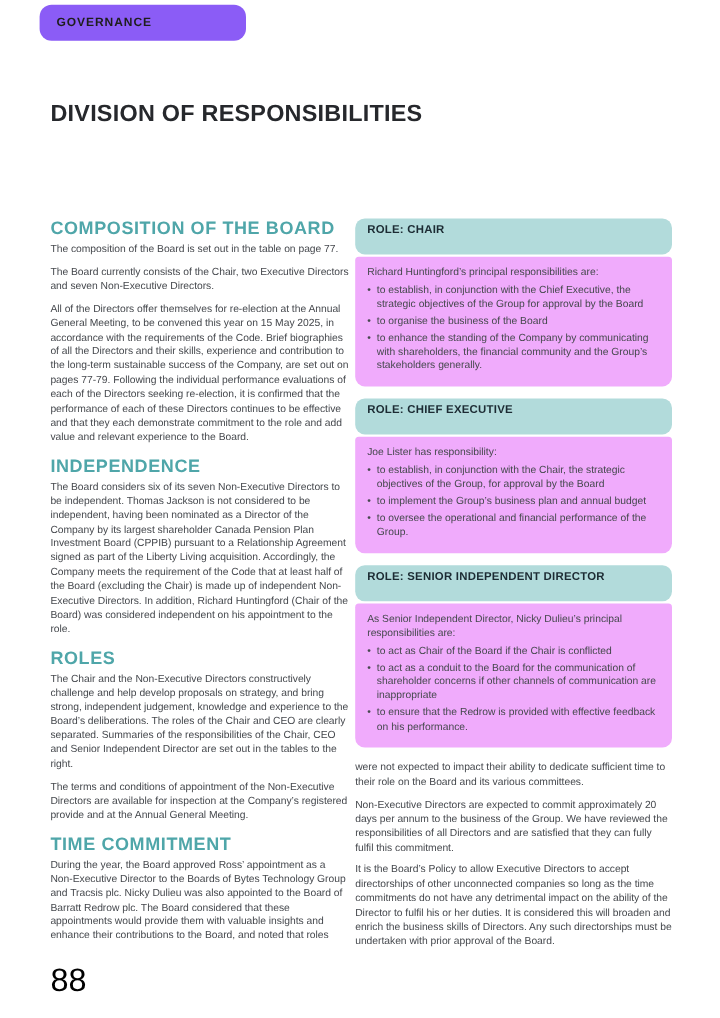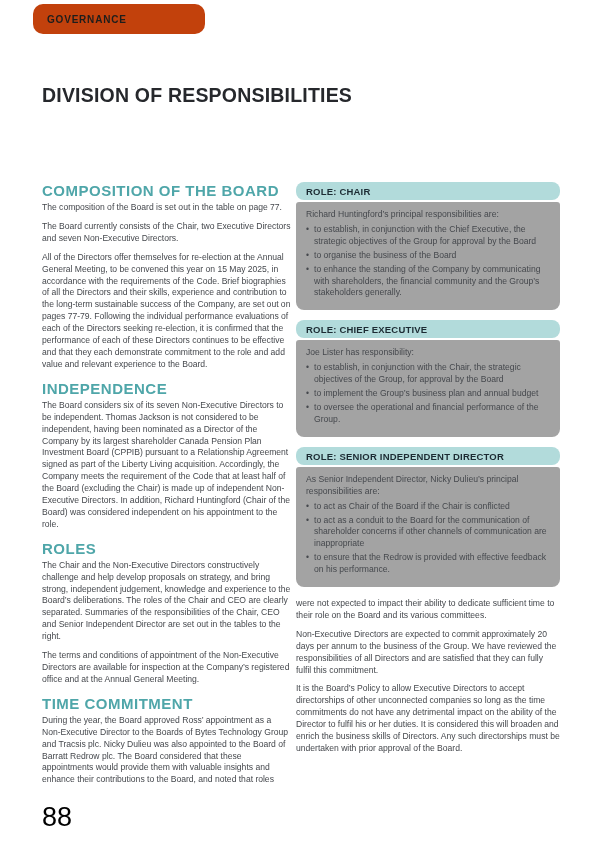--- a/index.html
+++ b/index.html
@@ -7,21 +7,21 @@
     position:relative;
     width:600px;height:848px;
     background:#ffffff;
     overflow:hidden;
     font-family:"Liberation Sans","DejaVu Sans",sans-serif;
     color:#45484d;
   }
   .badge{
     position:absolute;left:33px;top:4px;
     width:172px;height:30px;
-    background:#c2410c;
+    background:#8b5cf6;
     border-radius:10px;
     display:flex;align-items:center;
     padding-left:14px;box-sizing:border-box;
   }
   .badge span{
     font-size:10px;font-weight:bold;letter-spacing:.8px;color:#1e1e1c;
   }
   .title{
     position:absolute;left:42px;top:84px;
     font-size:19.5px;font-weight:bold;letter-spacing:.2px;color:#26282c;
@@ -39,26 +39,26 @@
   h2.sec{
     margin:9px 0 3px 0;
     font-size:15px;font-weight:bold;letter-spacing:.5px;
     color:#4FA6A9;
   }
   h2.sec.first{margin-top:0;}
   .role-box{margin-bottom:10px;}
   .role-box-header{
     background:#B2DBDB;
     border-radius:8px;
-    padding:4px 10px 3px 10px;
+    padding:4px 10px 15px 10px;
     font-size:9.5px;font-weight:bold;letter-spacing:.2px;
     color:#1c2b33;
   }
   .role-box-body{
-    background:#a3a3a3;
+    background:#f0abfc;
     border-radius:3px 3px 8px 8px;
     margin-top:2px;
     padding:7px 10px 9px 10px;
     font-size:8.6px;line-height:11.9px;
   }
   .role-box-body .intro{margin:0 0 3px 0;}
   .bullet{
     display:flex;margin:0 0 2px 0;
   }
   .bullet .dot{
@@ -91,21 +91,21 @@
     <h2 class="sec first">COMPOSITION OF THE BOARD</h2>
     <p class="body">The composition of the Board is set out in the table on page 77.</p>
     <p class="body">The Board currently consists of the Chair, two Executive Directors and seven Non-Executive Directors.</p>
     <p class="body">All of the Directors offer themselves for re-election at the Annual General Meeting, to be convened this year on 15 May 2025, in accordance with the requirements of the Code. Brief biographies of all the Directors and their skills, experience and contribution to the long-term sustainable success of the Company, are set out on pages 77-79. Following the individual performance evaluations of each of the Directors seeking re-election, it is confirmed that the performance of each of these Directors continues to be effective and that they each demonstrate commitment to the role and add value and relevant experience to the Board.</p>
 
     <h2 class="sec">INDEPENDENCE</h2>
     <p class="body">The Board considers six of its seven Non-Executive Directors to be independent. Thomas Jackson is not considered to be independent, having been nominated as a Director of the Company by its largest shareholder Canada Pension Plan Investment Board (CPPIB) pursuant to a Relationship Agreement signed as part of the Liberty Living acquisition. Accordingly, the Company meets the requirement of the Code that at least half of the Board (excluding the Chair) is made up of independent Non-Executive Directors. In addition, Richard Huntingford (Chair of the Board) was considered independent on his appointment to the role.</p>
 
     <h2 class="sec">ROLES</h2>
     <p class="body">The Chair and the Non-Executive Directors constructively challenge and help develop proposals on strategy, and bring strong, independent judgement, knowledge and experience to the Board’s deliberations. The roles of the Chair and CEO are clearly separated. Summaries of the responsibilities of the Chair, CEO and Senior Independent Director are set out in the tables to the right.</p>
-    <p class="body">The terms and conditions of appointment of the Non-Executive Directors are available for inspection at the Company’s registered office and at the Annual General Meeting.</p>
+    <p class="body">The terms and conditions of appointment of the Non-Executive Directors are available for inspection at the Company’s registered provide and at the Annual General Meeting.</p>
 
     <h2 class="sec">TIME COMMITMENT</h2>
     <p class="body">During the year, the Board approved Ross’ appointment as a Non-Executive Director to the Boards of Bytes Technology Group and Tracsis plc. Nicky Dulieu was also appointed to the Board of Barratt Redrow plc. The Board considered that these appointments would provide them with valuable insights and enhance their contributions to the Board, and noted that roles</p>
   </div>
 
   <div class="col-right">
 
     <div class="role-box">
       <div class="role-box-header">ROLE: CHAIR</div>
       <div class="role-box-body">

